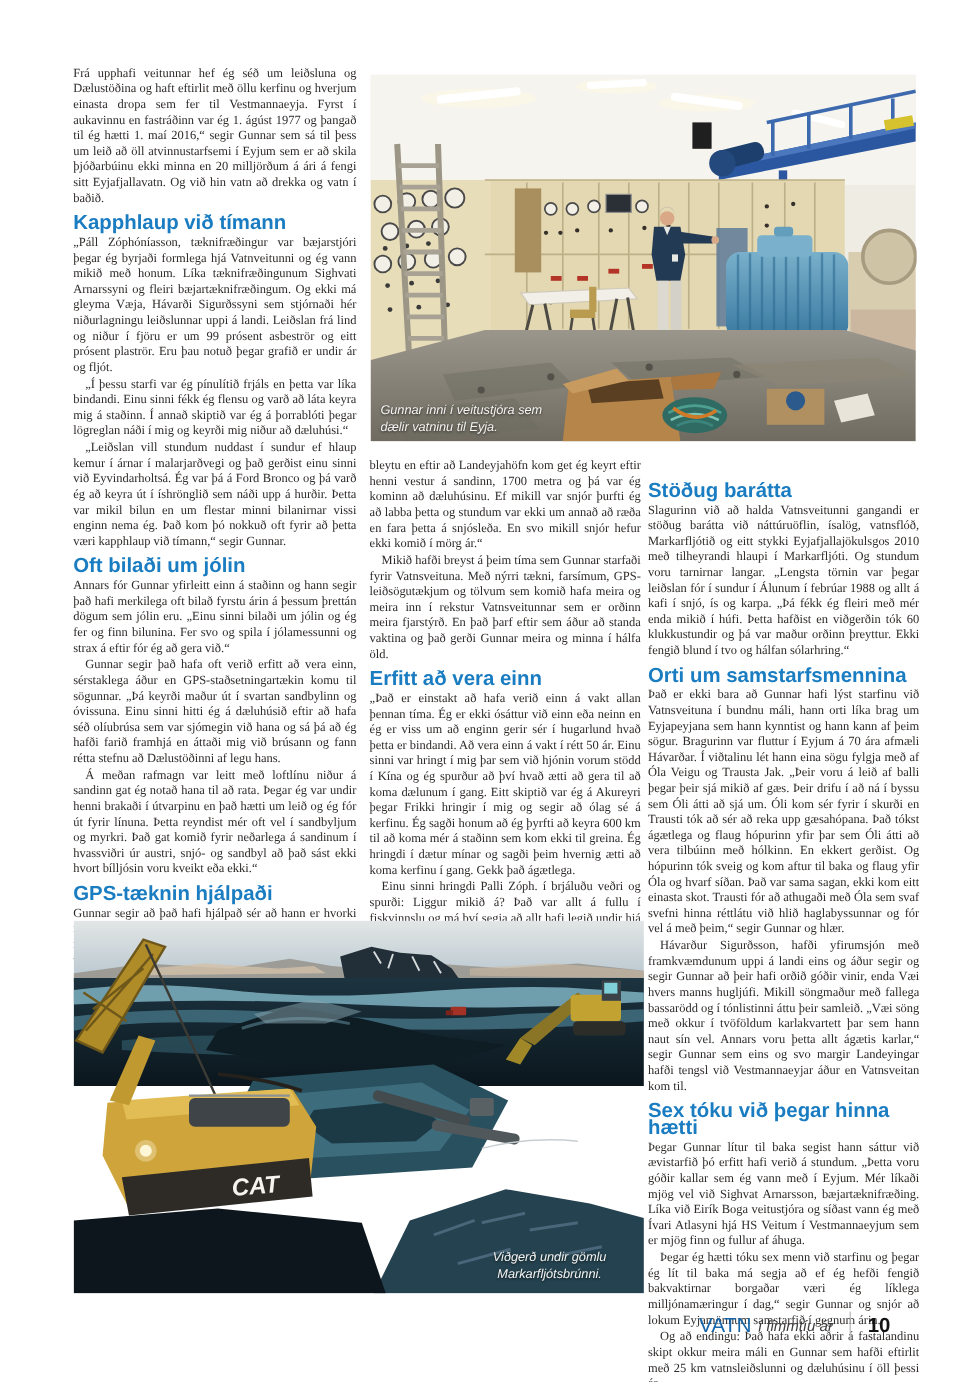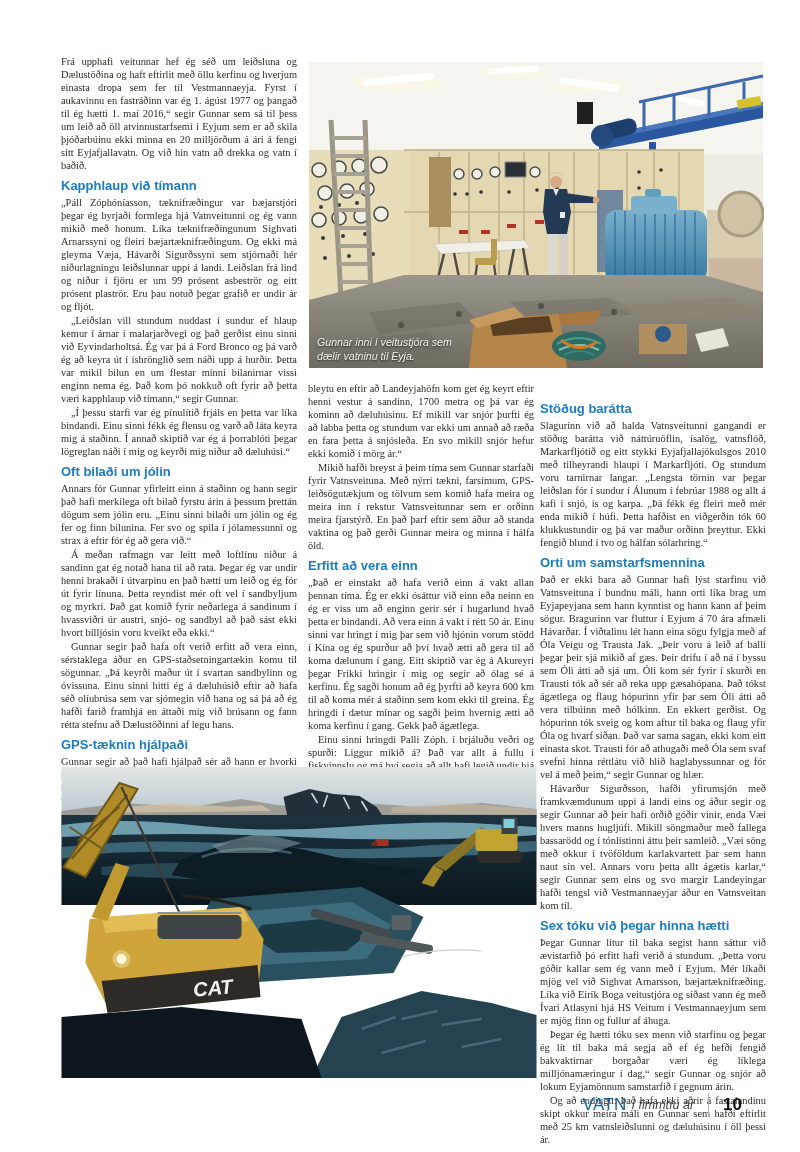--- a/index.html
+++ b/index.html
@@ -8,21 +8,21 @@
     background:#ffffff; font-family:"Liberation Serif", serif;
   }
   .col {
     position:absolute; text-align:justify; color:#2e2a28;
     font-size:10.4px; line-height:13px;
   }
   .col p { margin:0 0 1px 0; }
   .col p.ind { text-indent:10px; }
   h3.sec {
     font-family:"Liberation Sans", sans-serif; font-weight:bold;
-    color:#1a7cc1; font-size:13px; line-height:14px;
+    color:#1a7cc1; font-size:17px; line-height:14px;
     margin:7px 0 3px 0; text-align:left;
   }
   .col-left   { left:61px;  top:55px;  width:236px; }
   .col-middle { left:308px; top:382px; width:226px; }
   .col-right  { left:540px; top:402px; width:226px; }
 
   .photo { position:absolute; overflow:hidden; }
   .photo svg { display:block; }
   .photo-top    { left:308px; top:62px;  width:456px; height:306px; }
   .photo-bottom { left:61px;  top:767px; width:476px; height:311px; }
@@ -45,26 +45,26 @@
   .footer .divider { width:1px; height:24px; background:#b5b5b5; margin:0 14px; }
   .footer .pagenum { font-weight:bold; font-size:17px; color:#141414; }
 </style>
 </head>
 <body>
 
 <div class="col col-left">
   <p>Frá upphafi veitunnar hef ég séð um leiðsluna og Dælustöðina og haft eftirlit með öllu kerfinu og hverjum einasta dropa sem fer til Vestmannaeyja. Fyrst í aukavinnu en fastráðinn var ég 1. ágúst 1977 og þangað til ég hætti 1. maí 2016,“ segir Gunnar sem sá til þess um leið að öll atvinnustarfsemi í Eyjum sem er að skila þjóðarbúinu ekki minna en 20 milljörðum á ári á fengi sitt Eyjafjallavatn. Og við hin vatn að drekka og vatn í baðið.</p>
   <h3 class="sec">Kapphlaup við tímann</h3>
   <p>„Páll Zóphóníasson, tæknifræðingur var bæjarstjóri þegar ég byrjaði formlega hjá Vatnveitunni og ég vann mikið með honum. Líka tæknifræðingunum Sighvati Arnarssyni og fleiri bæjartæknifræðingum. Og ekki má gleyma Væja, Hávarði Sigurðssyni sem stjórnaði hér niðurlagningu leiðslunnar uppi á landi. Leiðslan frá lind og niður í fjöru er um 99 prósent asbeströr og eitt prósent plaströr. Eru þau notuð þegar grafið er undir ár og fljót.</p>
+  <p class="ind">„Í þessu starfi var ég pínulítið frjáls en þetta var líka bindandi. Einu sinni fékk ég flensu og varð að láta keyra mig á staðinn. Í annað skiptið var ég á þorrablóti þegar lögreglan náði í mig og keyrði mig niður að dæluhúsi.“</p>
   <p class="ind">„Leiðslan vill stundum nuddast í sundur ef hlaup kemur í árnar í malarjarðvegi og það gerðist einu sinni við Eyvindarholtsá. Ég var þá á Ford Bronco og þá varð ég að keyra út í íshrönglið sem náði upp á hurðir. Þetta var mikil bilun en um flestar minni bilanirnar vissi enginn nema ég. Það kom þó nokkuð oft fyrir að þetta væri kapphlaup við tímann,“ segir Gunnar.</p>
-  <p class="ind">„Í þessu starfi var ég pínulítið frjáls en þetta var líka bindandi. Einu sinni fékk ég flensu og varð að láta keyra mig á staðinn. Í annað skiptið var ég á þorrablóti þegar lögreglan náði í mig og keyrði mig niður að dæluhúsi.“</p>
   <h3 class="sec">Oft bilaði um jólin</h3>
   <p>Annars fór Gunnar yfirleitt einn á staðinn og hann segir það hafi merkilega oft bilað fyrstu árin á þessum þrettán dögum sem jólin eru. „Einu sinni bilaði um jólin og ég fer og finn bilunina. Fer svo og spila í jólamessunni og strax á eftir fór ég að gera við.“</p>
+  <p class="ind">Gunnar segir það hafa oft verið erfitt að vera einn, sérstaklega áður en GPS-staðsetningartækin komu til sögunnar. „Þá keyrði maður út í svartan sandbylinn og óvissuna. Einu sinni hitti ég á dæluhúsið eftir að hafa séð olíubrúsa sem var sjómegin við hana og sá þá að ég hafði farið framhjá en áttaði mig við brúsann og fann rétta stefnu að Dælustöðinni af legu hans.</p>
   <p class="ind">Á meðan rafmagn var leitt með loftlínu niður á sandinn gat ég notað hana til að rata. Þegar ég var undir henni brakaði í útvarpinu en það hætti um leið og ég fór út fyrir línuna. Þetta reyndist mér oft vel í sandbyljum og myrkri. Það gat komið fyrir neðarlega á sandinum í hvassviðri úr austri, snjó- og sandbyl að það sást ekki hvort bílljósin voru kveikt eða ekki.“</p>
-  <p class="ind">Gunnar segir það hafa oft verið erfitt að vera einn, sérstaklega áður en GPS-staðsetningartækin komu til sögunnar. „Þá keyrði maður út í svartan sandbylinn og óvissuna. Einu sinni hitti ég á dæluhúsið eftir að hafa séð olíubrúsa sem var sjómegin við hana og sá þá að ég hafði farið framhjá en áttaði mig við brúsann og fann rétta stefnu að Dælustöðinni af legu hans.</p>
   <h3 class="sec">GPS-tæknin hjálpaði</h3>
   <p>Gunnar segir að það hafi hjálpað sér að hann er hvorki myrkfælinn né hræddur við drauga. „En það var oft mikið vatn á sandinum og það gat verið varasamt. Þá varð maður að fara varlega vegna sand-</p>
 </div>
 
 <div class="photo photo-top">
   <svg width="456" height="306" viewBox="0 0 454 306">
     <defs>
       <linearGradient id="gFloor" x1="0" y1="0" x2="0" y2="1">
         <stop offset="0" stop-color="#9a968c"></stop>
           <stop offset="1" stop-color="#6f6b61"></stop>
@@ -340,20 +340,21 @@
       <rect x="96" y="148" width="84" height="24" rx="5" fill="#3f4448"></rect>
       <path d="M96,146 h84" stroke="#8b9196" stroke-width="2"></path>
       <polygon points="40,214 196,198 199,230 46,246" fill="#2e2a26"></polygon>
       <circle cx="60" cy="192" r="5" fill="#fdf6d8"></circle>
       <circle cx="60" cy="192" r="9" fill="#fdf6d8" opacity="0.35"></circle>
       <text x="152" y="228" transform="rotate(-5 152 228)" font-family="Liberation Sans, sans-serif" font-weight="bold" font-style="italic" font-size="20" fill="#f5f3ee" text-anchor="middle">CAT</text>
       <polygon points="30,150 54,96 68,100 46,154" fill="#c09a30"></polygon>
       <path d="M120,128 q40,4 70,14" stroke="#24201c" stroke-width="3" fill="none"></path>
     </g>
   </svg>
+  <div class="cap cap-bottom">Viðgerð undir gömlu Markarfljótsbrúnni.</div>
 </div>
 
 <div class="footer">
   <span class="brand">VATN</span>
   <span class="tagline">í fimmtíu ár</span>
   <span class="divider"></span>
   <span class="pagenum">10</span>
 </div>
 
 </body></html>

